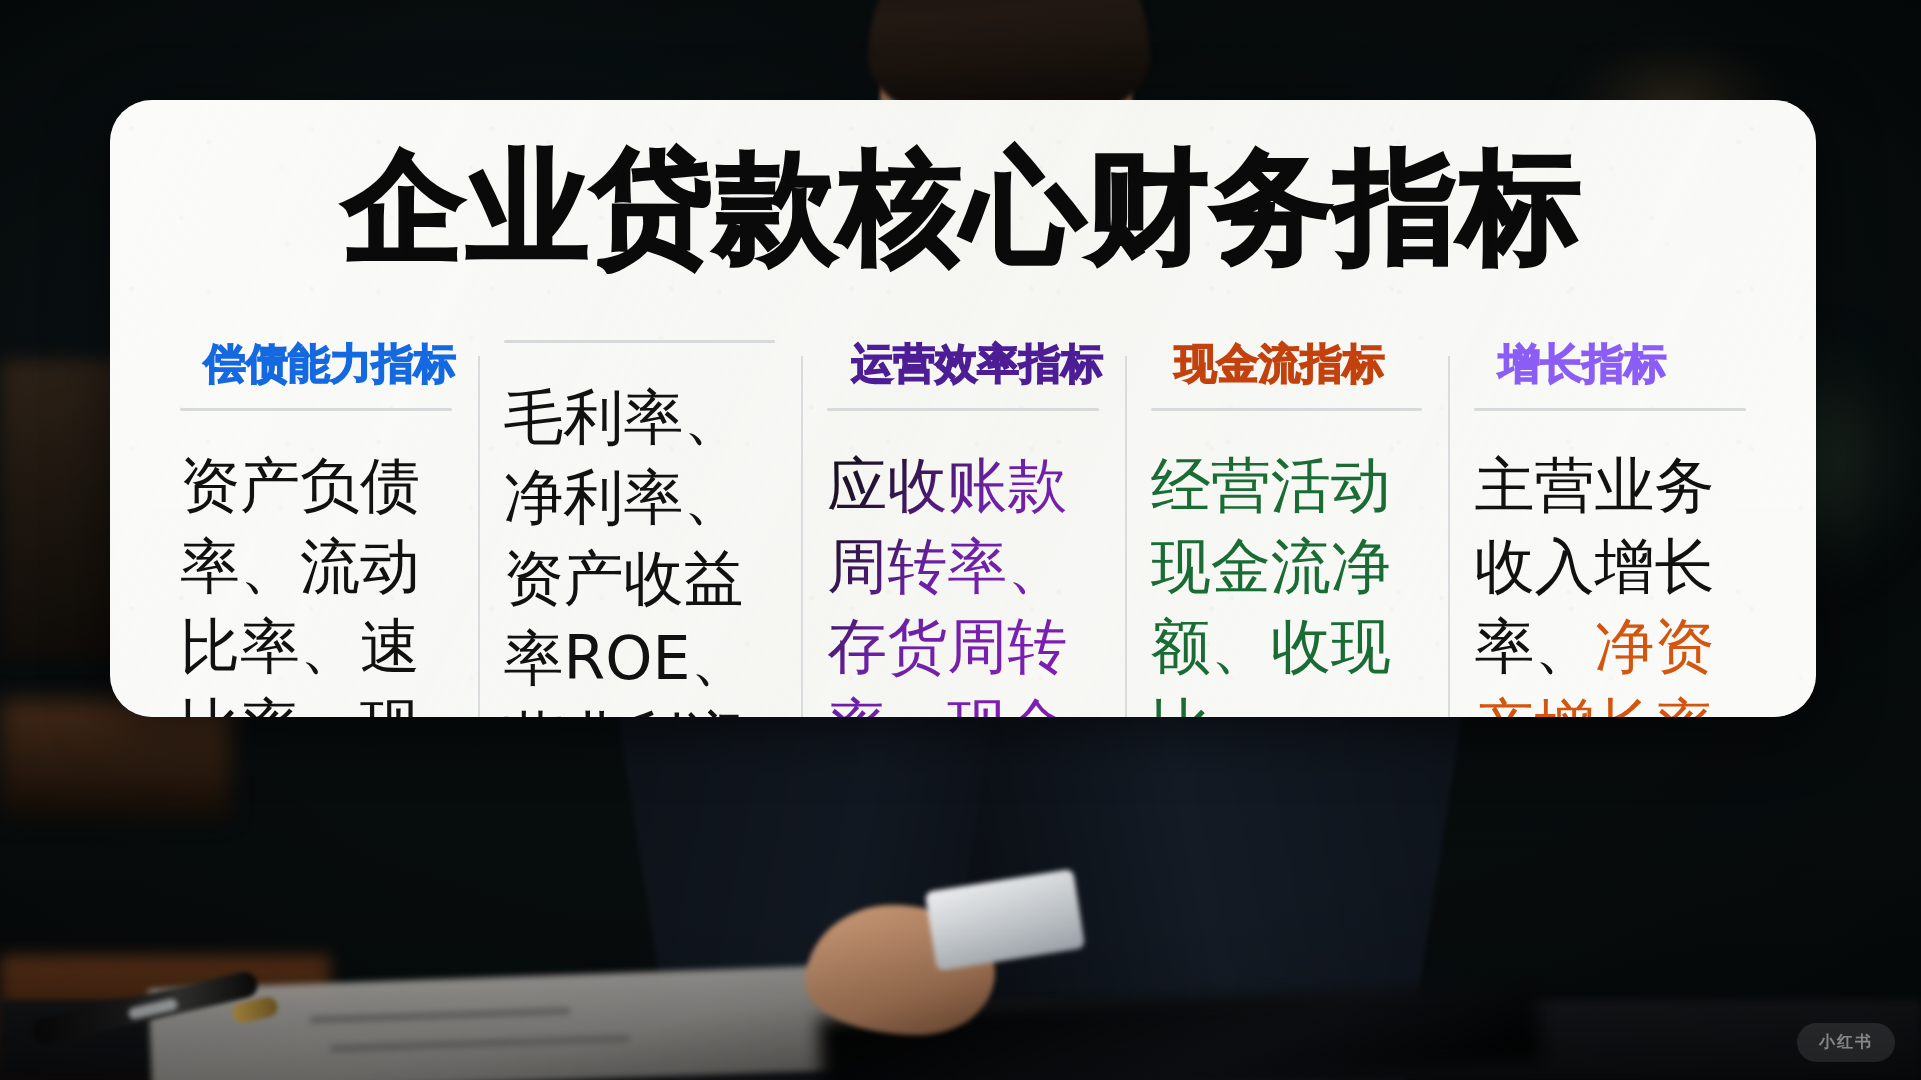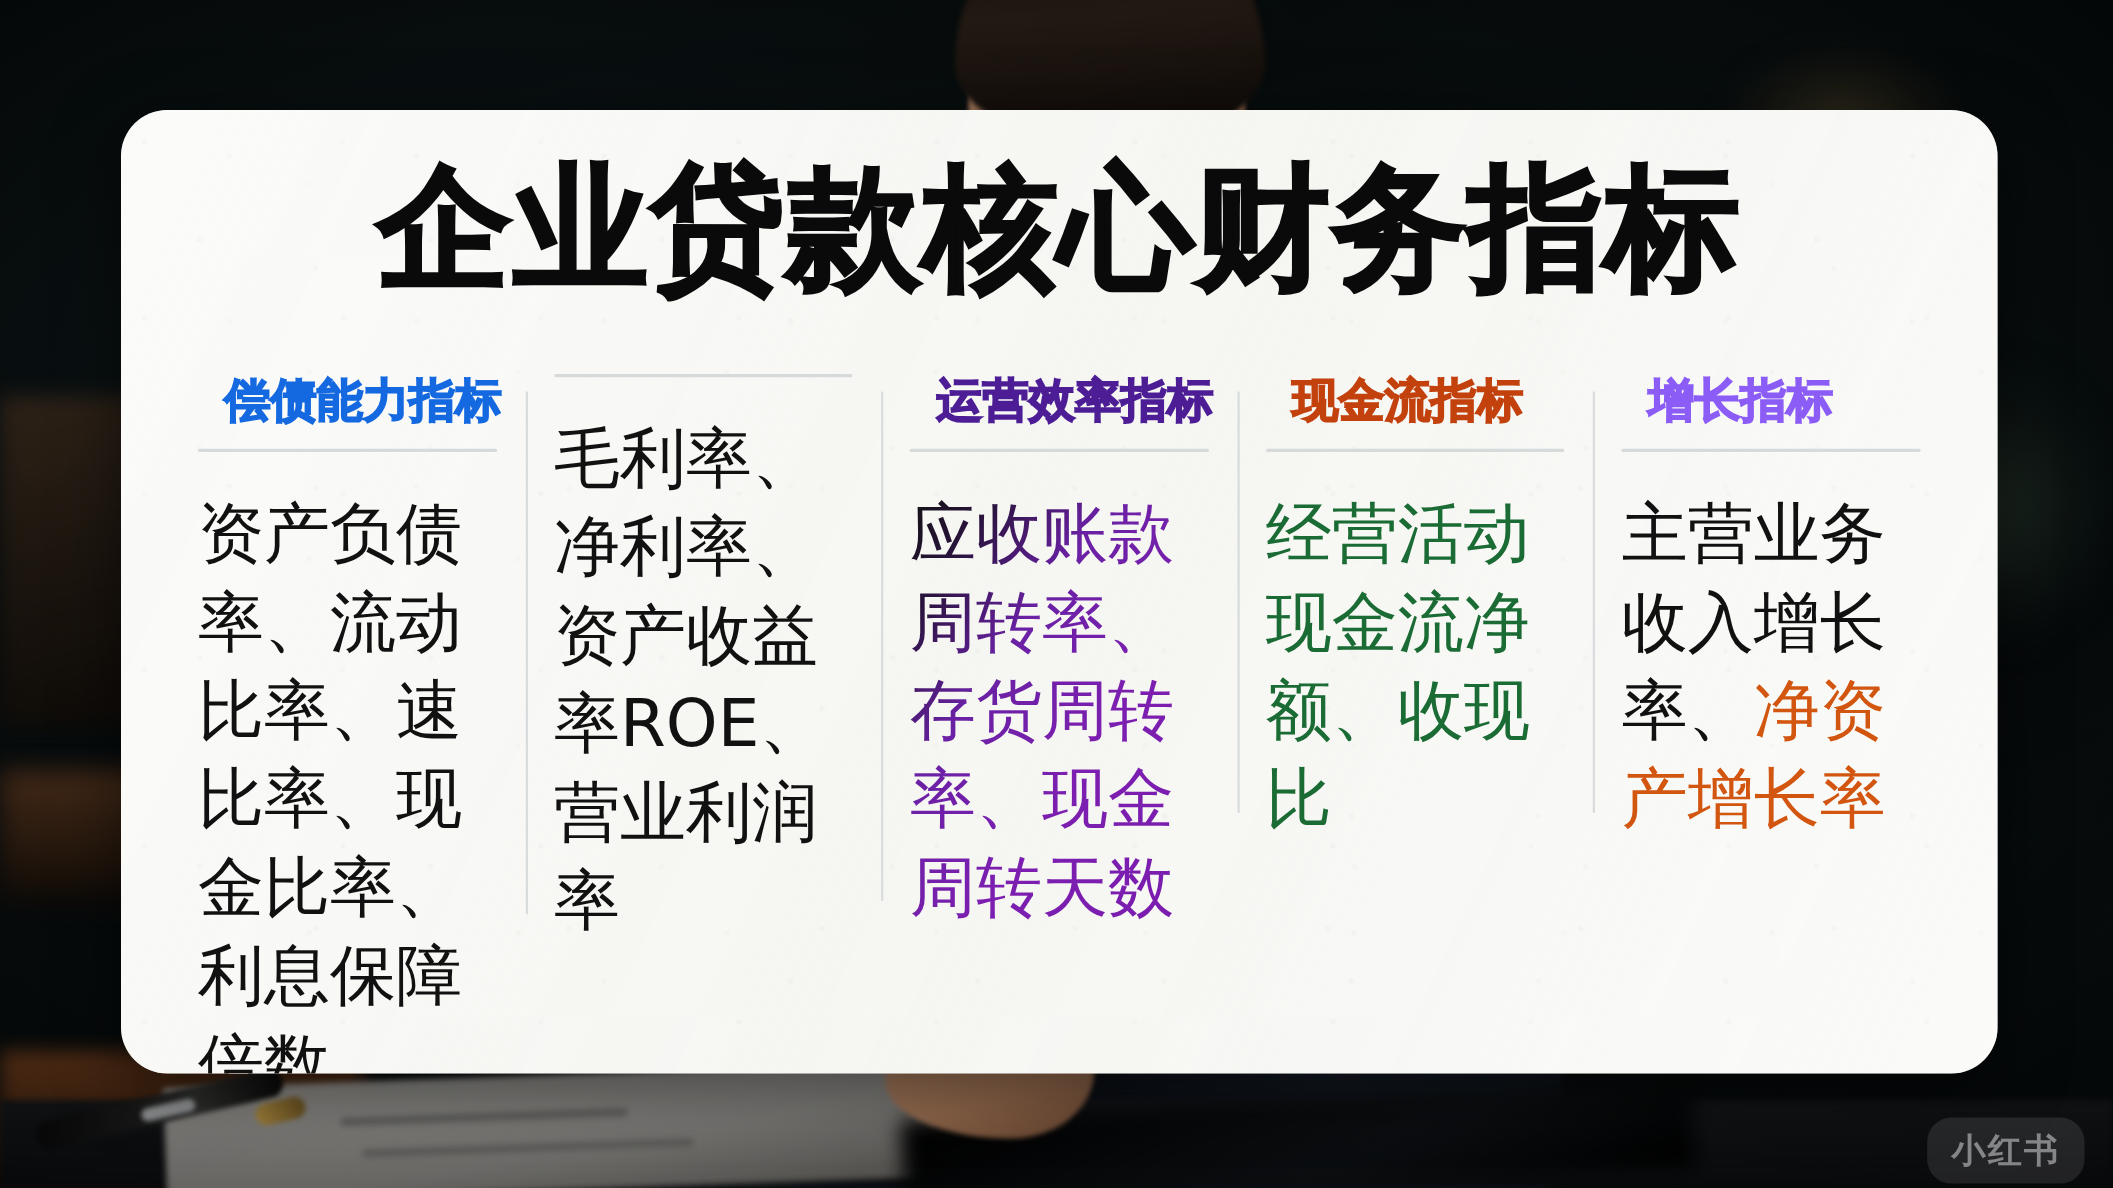--- a/index.html
+++ b/index.html
@@ -71,21 +71,21 @@
      background:linear-gradient(95deg,#c9a24a,#7d6026);transform:rotate(-13deg);filter:blur(2.2px);}
   #penclip{left:128px;top:1003px;width:50px;height:12px;border-radius:6px;
      background:#cfd2d4;transform:rotate(-13deg);filter:blur(2.4px);opacity:.85;}
   #darkfold{left:820px;top:1000px;width:720px;height:80px;
      background:linear-gradient(160deg,#000 0%,#0d1013 60%,#000 100%);
      transform:rotate(-3deg);filter:blur(9px);}
   #vig{inset:0;background:radial-gradient(ellipse 95% 90% at 50% 48%, rgba(0,0,0,0) 42%, rgba(0,0,0,.55) 100%);}
 
   
   #card{
-    position:absolute;left:110px;top:100px;width:1706px;height:876px;
+    position:absolute;left:110px;top:100px;width:1706px;height:617px;
     background:#f7f7f4;border-radius:42px;
     box-shadow:0 14px 60px rgba(0,0,0,.55);
     overflow:hidden;
   }
   
   #card::before{
     content:"";position:absolute;inset:0;pointer-events:none;
     background:
       radial-gradient(circle at 12% 18%, rgba(0,0,0,.020) 0 2px, transparent 3px),
       radial-gradient(circle at 34% 62%, rgba(0,0,0,.018) 0 2px, transparent 3px),
@@ -137,25 +137,25 @@
   
 
   
   #body-3{
     background:linear-gradient(125deg,#111 0%,#2b1440 16%,#6a21a4 34%,#7c1fb0 60%,#7a1dae 100%);
     -webkit-background-clip:text;background-clip:text;color:transparent;
   }
 
   
   #watermark{
-    position:absolute;right:26px;bottom:4px;
+    position:absolute;right:26px;bottom:18px;
     background:rgba(255,255,255,.10);
     border-radius:22px;padding:9px 22px;
     color:rgba(225,225,225,.52);
-    font-size:31px;font-weight:700;letter-spacing:2px;
+    font-size:16px;font-weight:700;letter-spacing:2px;
     font-family:"DejaVu Sans","Liberation Sans",sans-serif;
   }
 </style>
 </head>
 <body>
 
 <div id="bg">
   <div class="bg-layer" id="wall"></div>
   <div class="bg-layer" id="glow1"></div>
   <div class="bg-layer" id="glow2"></div>

